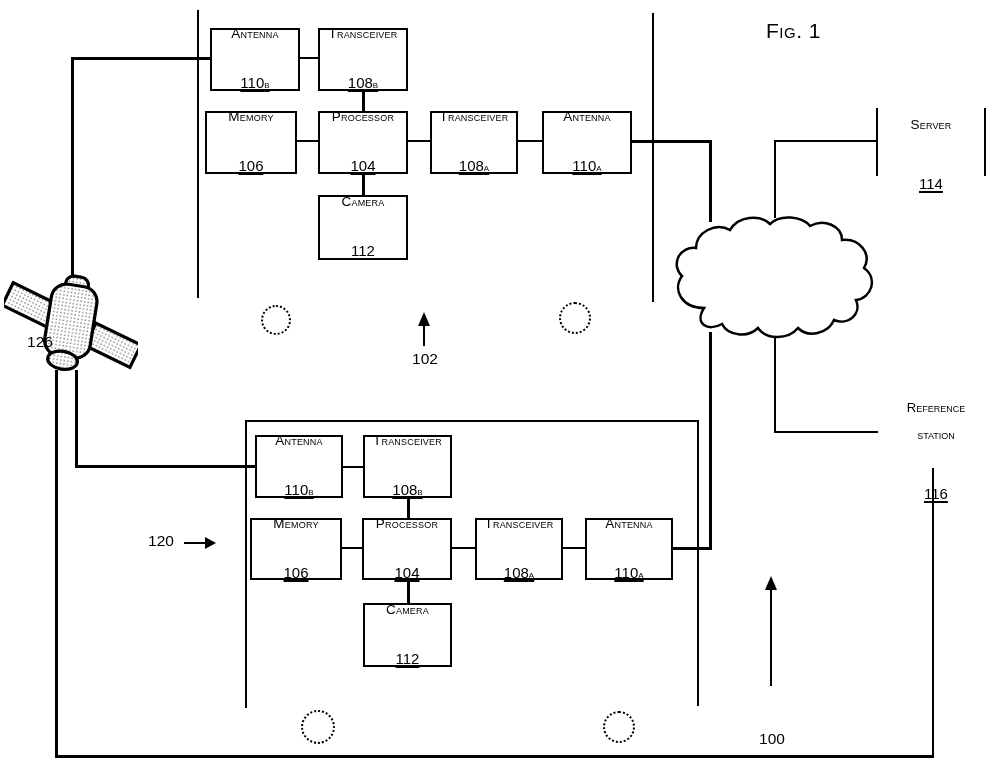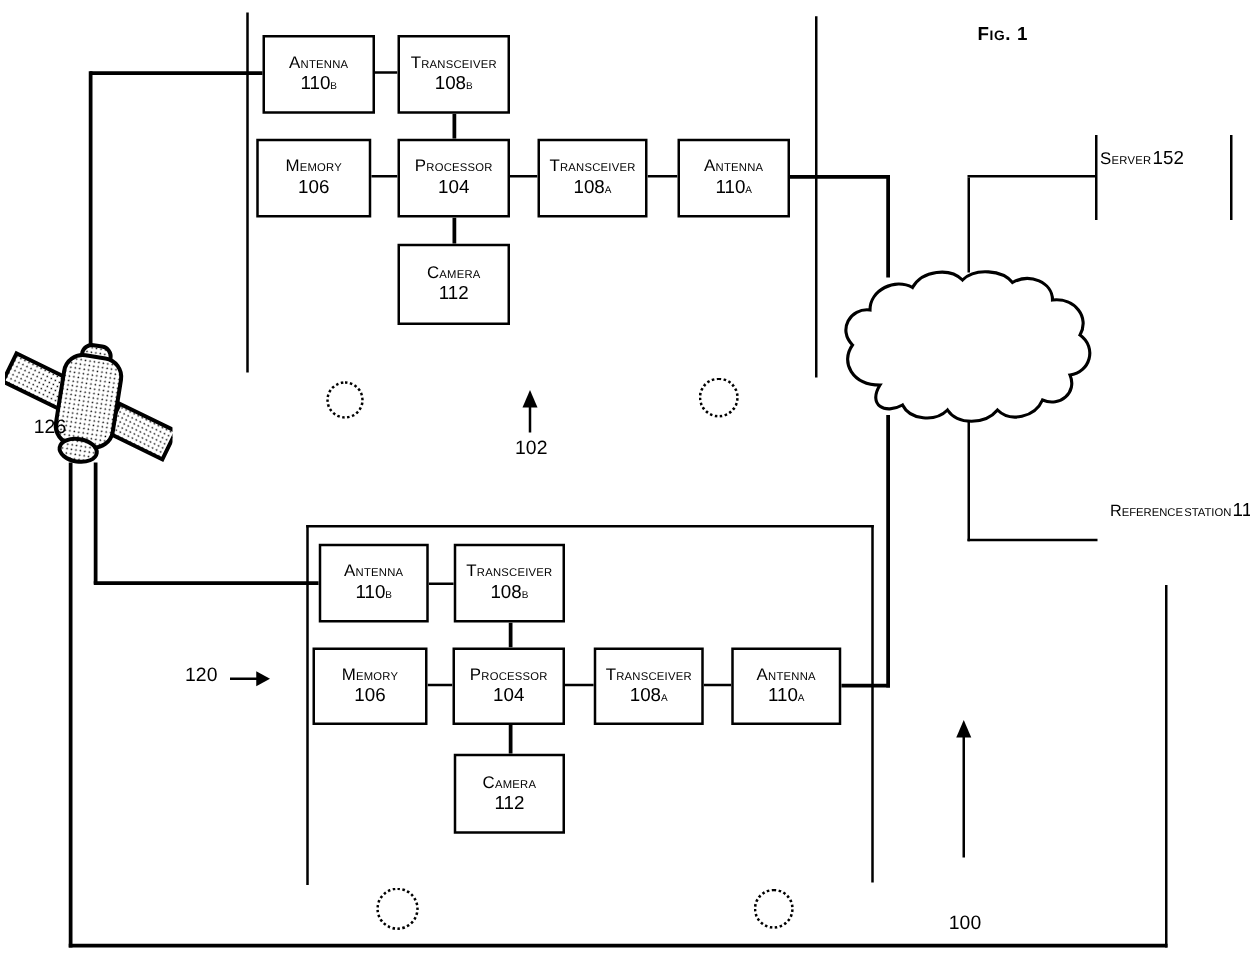--- a/index.html
+++ b/index.html
@@ -3,25 +3,25 @@
 <meta charset="utf-8">
 <style>
   html,body{margin:0;padding:0;background:#ffffff;}
   .canvas{position:relative;width:1000px;height:775px;background:#fff;
           font-family:"Liberation Sans",sans-serif;color:#000;overflow:hidden;}
   .h,.v{position:absolute;background:#000;}
   .box{position:absolute;border:2px solid #000;background:#fff;box-sizing:border-box;
        display:flex;flex-direction:column;align-items:center;justify-content:center;gap:1px;}
   .cname{font-variant:small-caps;font-size:13.5px;letter-spacing:.2px;line-height:1.05;white-space:nowrap;text-align:center;}
   .cname2{font-variant:small-caps;font-size:13px;line-height:1.2;white-space:nowrap;}
-  .cref{font-size:15px;line-height:1.15;text-decoration-thickness:1.5px;text-underline-offset:2px;white-space:nowrap;}
+  .cref{font-size:15px;line-height:1.15;text-decoration:underline;text-decoration-thickness:1.5px;text-underline-offset:2px;white-space:nowrap;margin-top:32px;}
   .sfx{font-variant:small-caps;font-size:11px;}
-  .txtgrp{position:absolute;display:flex;flex-direction:row;align-items:center;gap:1px;}
+  .txtgrp{position:absolute;display:flex;flex-direction:column;align-items:center;gap:11px;}
   .lbl{position:absolute;font-size:15.5px;text-align:center;white-space:nowrap;}
-  .fig{position:absolute;font-variant:small-caps;font-size:15px;font-weight:700;letter-spacing:.5px;margin-left:16px;}
+  .fig{position:absolute;font-variant:small-caps;font-size:21px;font-weight:400;letter-spacing:.5px;}
   .wheel{position:absolute;border:2px dotted #000;border-radius:50%;box-sizing:border-box;background:#fff;}
   .tri-up{position:absolute;width:0;height:0;border-left:6px solid transparent;
           border-right:6px solid transparent;border-bottom:14px solid #000;}
   .tri-right{position:absolute;width:0;height:0;border-top:6px solid transparent;
           border-bottom:6px solid transparent;border-left:11px solid #000;}
   svg{position:absolute;}
 </style>
 </head>
 <body>
 
@@ -115,21 +115,21 @@
     <span class="cname">Antenna</span>
     <span class="cref"><span>110</span><span class="sfx">a</span></span>
   </div>
   <div class="box" style="left:363px;top:603px;width:89px;height:64px">
     <span class="cname">Camera</span>
     <span class="cref"><span>112</span><span class="sfx"></span></span>
   </div>
 
   <div class="txtgrp" style="left:880px;top:118px;width:102px">
     <span class="cname">Server</span>
-    <span class="cref">152</span>
+    <span class="cref">114</span>
   </div>
 
   <svg style="left:666px;top:212px" width="218" height="130" viewBox="0 0 218 130">
     <path d="M 38 96 C 16 96 6 78 16 64 C 4 52 14 34 30 36 C 30 20 50 10 64 18
              C 72 4 94 2 104 12 C 114 2 136 4 144 14 C 158 6 176 14 176 28
              C 194 26 206 42 198 56 C 212 66 206 86 190 88 C 196 102 182 114 168 108
              C 162 122 142 126 132 116 C 122 128 100 128 92 116 C 82 126 62 124 56 112
              C 42 120 28 112 38 96 Z" fill="#ffffff" stroke="#000000" stroke-width="2.5"></path>
   </svg>
 

